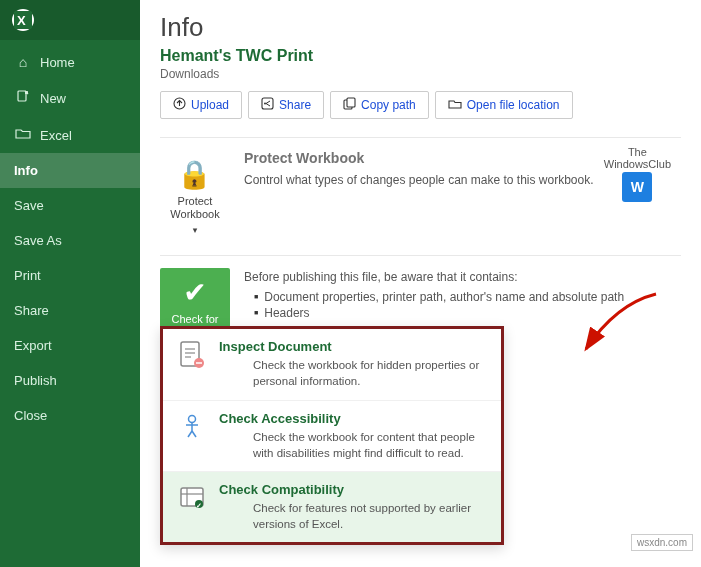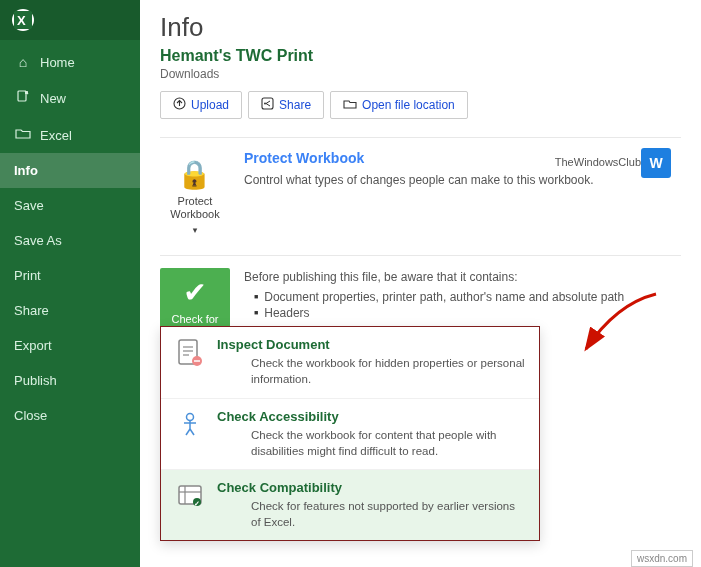--- a/index.html
+++ b/index.html
@@ -113,40 +113,40 @@
       border-radius: 2px;
     }
     .section-icon-box .big-icon { font-size: 28px; }
     .section-icon-box .label { font-size: 11px; line-height: 1.2; }
     .section-icon-box .chevron { font-size: 9px; }
 
     .section-body { flex: 1; }
     .section-title {
       font-size: 14px;
       font-weight: 600;
-      color: #3b82f6;
+      color: #737373;
       margin-bottom: 5px;
     }
     .section-desc {
       font-size: 12px;
       color: #555;
       line-height: 1.5;
     }
     .section-bullets { list-style: none; padding-left: 10px; margin-top: 4px; }
     .section-bullets li { font-size: 12px; color: #555; display: flex; align-items: flex-start; gap: 6px; margin-bottom: 2px; }
     .section-bullets li::before { content: '■'; font-size: 7px; margin-top: 3px; color: #333; }
 
     
     .dropdown-menu {
       position: absolute;
       top: 70px;
       left: 0;
-      width: 380px;
-      background: #fff;
-      border: 1px solid #7f1d1d;
+      width: 344px;
+      background: #fff;
+      border: 3px solid #7f1d1d;
       box-shadow: 0 4px 12px rgba(0,0,0,0.15);
       z-index: 10;
     }
     .dropdown-item {
       display: flex; gap: 12px;
       padding: 10px 14px;
       cursor: pointer;
       align-items: flex-start;
       border-bottom: 1px solid #f0f0f0;
     }
@@ -255,20 +255,29 @@
               <rect x="1" y="1" width="11" height="11" rx="2" stroke="#333" stroke-width="1.1"></rect>
               <line x1="5" y1="6.5" x2="9" y2="4" stroke="#333" stroke-width="1"></line>
               <line x1="5" y1="6.5" x2="9" y2="9" stroke="#333" stroke-width="1"></line>
               <circle cx="4" cy="6.5" r="1" fill="#333"></circle>
             </svg>
         </span>
         <span>Share</span>
       </button>
       <button class="action-btn">
         <span class="btn-icon">
+          <svg width="13" height="13" viewBox="0 0 13 13" fill="none">
+              <rect x="1" y="3" width="8" height="9" rx="1" stroke="#333" stroke-width="1.1"></rect>
+              <rect x="4" y="1" width="8" height="9" rx="1" stroke="#333" stroke-width="1.1" fill="#fff"></rect>
+            </svg>
+        </span>
+        <span>Copy path</span>
+      </button>
+      <button class="action-btn">
+        <span class="btn-icon">
           <svg width="14" height="12" viewBox="0 0 14 12" fill="none">
               <path d="M1 3h5l1 1.5h6V10H1V3z" stroke="#333" stroke-width="1.1" fill="none"></path>
             </svg>
         </span>
         <span>Open file location</span>
       </button>
     </div>
   </div>
 
   <div class="info-sections">
@@ -277,21 +286,21 @@
       <div class="section-icon-box">
         <span class="big-icon">🔒</span>
         <span class="label">Protect<br>Workbook</span>
         <span class="chevron">▾</span>
       </div>
       <div class="section-body">
         <div class="section-title">Protect Workbook</div>
         <div class="section-desc">Control what types of changes people can make to this workbook.</div>
       </div>
 
-      <div style="position:absolute;top:8px;right:10px;display:flex;flex-direction:row;align-items:center;font-size:11px;color:#555;">
+      <div style="position:absolute;top:8px;right:10px;display:flex;flex-direction:column;align-items:center;font-size:11px;color:#555;">
         <span>The</span>
         <span>WindowsClub</span>
         <div style="width:30px;height:30px;background:#1e7fe0;border-radius:3px;display:flex;align-items:center;justify-content:center;color:#fff;font-size:14px;font-weight:bold;margin-top:2px;">
           <span>W</span>
         </div>
       </div>
     </div>
 
     <div class="info-section" style="position:relative;">
       <div class="section-icon-box green-bg">
@@ -364,16 +373,16 @@
         <defs>
           <marker id="arrowhead" markerWidth="8" markerHeight="6" refX="7" refY="3" orient="auto">
             <polygon points="0 0, 8 3, 0 6" fill="#cc1100"></polygon>
           </marker>
         </defs>
         <path d="M100 10 Q60 20 30 65" stroke="#cc1100" stroke-width="3" fill="none" marker-end="url(#arrowhead)"></path>
       </svg>
     </div>
   </div>
 
-  <div style="position:absolute;bottom:0;right:8px;z-index:30;">
+  <div style="position:absolute;bottom:16px;right:8px;z-index:30;">
     <div class="site-watermark-box">wsxdn.com</div>
   </div>
 </div>
 
 </body></html>

